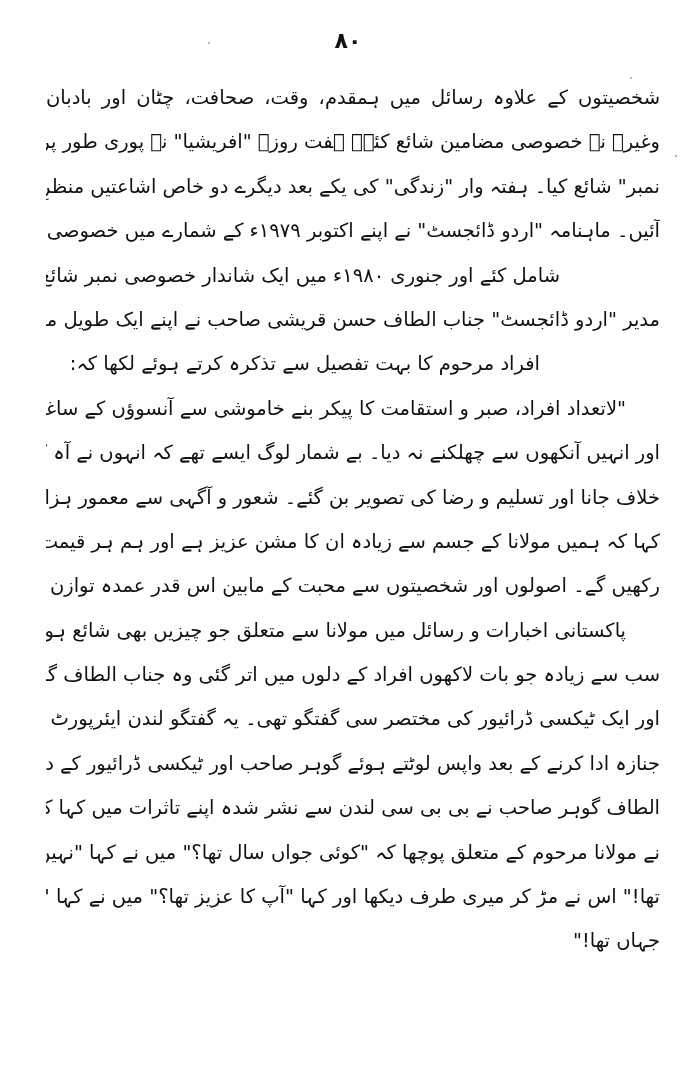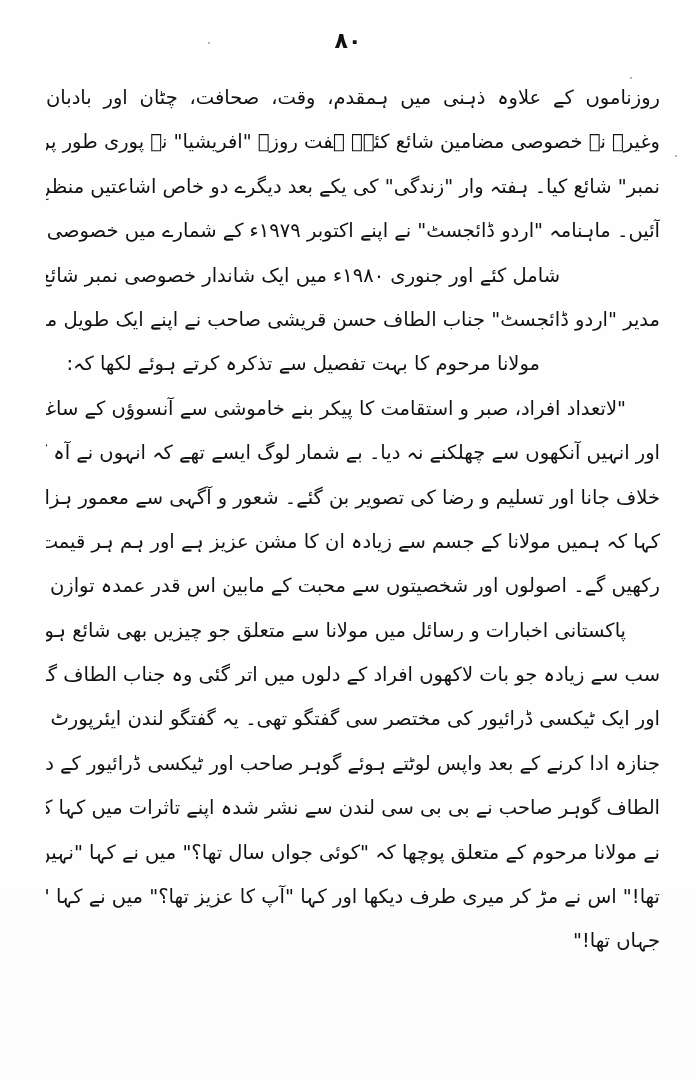--- a/index.html
+++ b/index.html
@@ -66,28 +66,28 @@
 
 <div class="page">
   <span class="speck" style="left:208px;top:42px"></span>
   <span class="speck" style="left:630px;top:77px"></span>
   <span class="speck" style="left:675px;top:155px"></span>
 
   <div class="page-number">٨٠</div>
 
   <div class="body-text">
 
-    <div class="line">روزناموں کے علاوہ ذہنی میں ہمقدم، وقت، صحافت، چٹان اور بادبان</div>
+    <div class="line">شخصیتوں کے علاوہ رسائل میں ہمقدم، وقت، صحافت، چٹان اور بادبان</div>
     <div class="line">وغیرہ نے خصوصی مضامین شائع کئے۔ ہفت روزہ "افریشیا" نے پوری طور پر "مجدد مودودیؒ</div>
     <div class="line">نمبر" شائع کیا۔ ہفتہ وار "زندگی" کی یکے بعد دیگرے دو خاص اشاعتیں منظرِ عام پر</div>
     <div class="line">آئیں۔ ماہنامہ "اردو ڈائجسٹ" نے اپنے اکتوبر ١٩٧٩ء کے شمارے میں خصوصی مضامین</div>
     <div class="line short-indent">شامل کئے اور جنوری ١٩٨٠ء میں ایک شاندار خصوصی نمبر شائع کرنے کا اعلان کیا۔</div>
 
     <div class="line">مدیر "اردو ڈائجسٹ" جناب الطاف حسن قریشی صاحب نے اپنے ایک طویل مضمون میں</div>
-    <div class="line centered-last">مولانا مرحوم کا بہت تفصیل سے تذکرہ کرتے ہوئے لکھا کہ:</div>
+    <div class="line centered-last">افراد مرحوم کا بہت تفصیل سے تذکرہ کرتے ہوئے لکھا کہ:</div>
 
     <div class="line indent">"لاتعداد افراد، صبر و استقامت کا پیکر بنے خاموشی سے آنسوؤں کے ساغر پی گئے</div>
     <div class="line">اور انہیں آنکھوں سے چھلکنے نہ دیا۔ بے شمار لوگ ایسے تھے کہ انہوں نے آہ کو رسمِ وفا کے</div>
     <div class="line">خلاف جانا اور تسلیم و رضا کی تصویر بن گئے۔ شعور و آگہی سے معمور ہزاروں افراد نے بے ساختہ</div>
     <div class="line">کہا کہ ہمیں مولانا کے جسم سے زیادہ ان کا مشن عزیز ہے اور ہم ہر قیمت پر اس مشن کو زندہ اور تازہ</div>
     <div class="line">رکھیں گے۔ اصولوں اور شخصیتوں سے محبت کے مابین اس قدر عمدہ توازن دراصل سید</div>
 
     <div class="line indent">پاکستانی اخبارات و رسائل میں مولانا سے متعلق جو چیزیں بھی شائع ہوئیں ان میں</div>
     <div class="line">سب سے زیادہ جو بات لاکھوں افراد کے دلوں میں اتر گئی وہ جناب الطاف گوہر صاحب</div>
     <div class="line">اور ایک ٹیکسی ڈرائیور کی مختصر سی گفتگو تھی۔ یہ گفتگو لندن ایئرپورٹ پر مولانا کی نمازِ</div>

